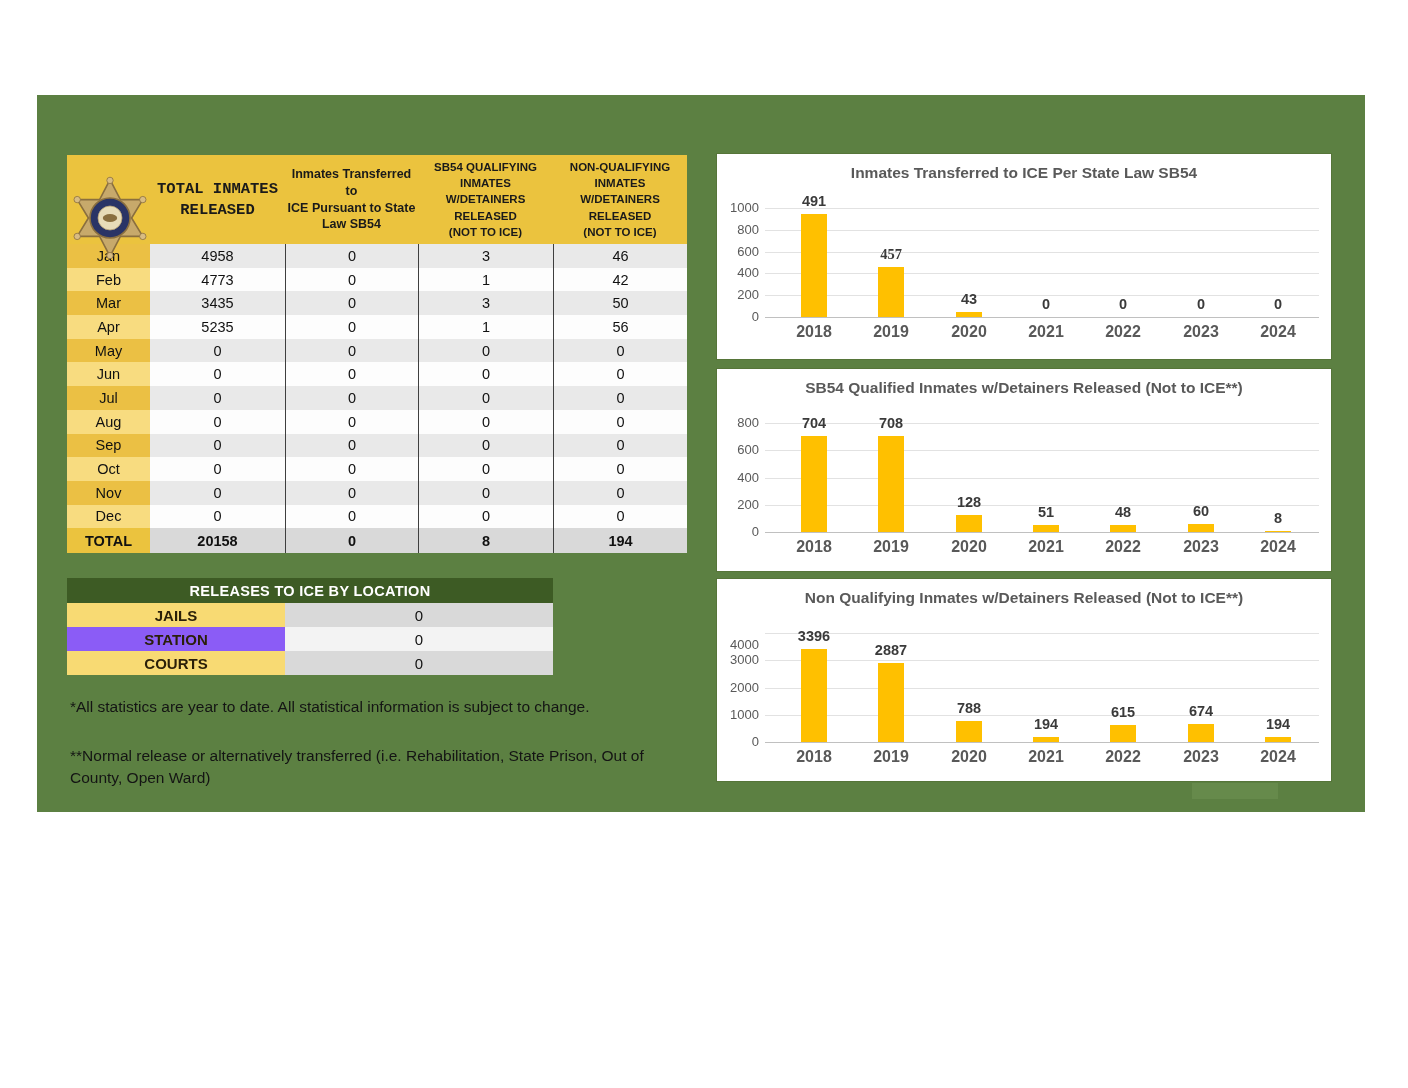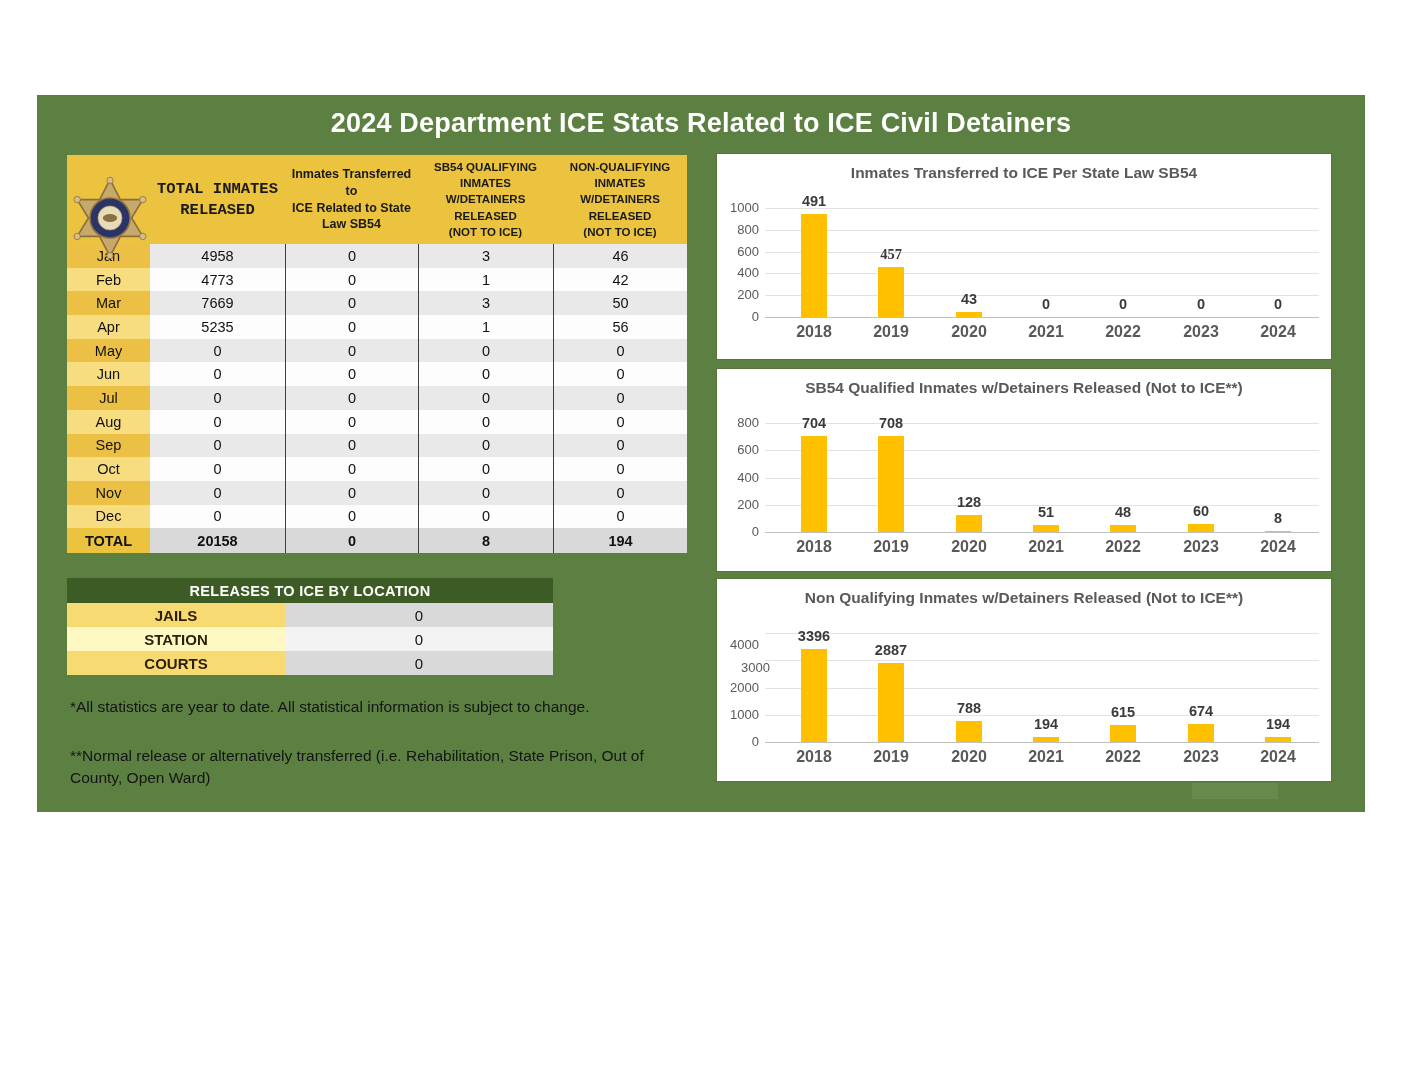--- a/index.html
+++ b/index.html
@@ -46,21 +46,21 @@
   .rel-header{
     height:25px;background:#3d5b24;color:#ffffff;font-weight:bold;font-size:14.5px;
     display:flex;align-items:center;justify-content:center;letter-spacing:.3px;
   }
   .rel-row{display:grid;grid-template-columns:218px 268px;height:24px;}
   .rel-label{
     display:flex;align-items:center;justify-content:center;
     font-weight:bold;font-size:15px;color:#2a1f08;
   }
   .rel-label.odd{background:#f8da73;}
-  .rel-label.even{background:#fef9c3;}
+  .rel-label.even{background:#8b5cf6;}
   .rel-value{
     display:flex;align-items:center;justify-content:center;font-size:15px;color:#111;
   }
   .rel-value.odd{background:#d9d9d9;}
   .rel-value.even{background:#f3f3f3;}
   
   .footnote{
     position:absolute;left:33px;width:600px;color:#141414;
     font-size:15.5px;line-height:1.45;
   }
@@ -96,21 +96,20 @@
   }
   
   .artifact-patch{position:absolute;left:1155px;top:688px;width:86px;height:16px;background:#668a4b;}
   .badge-wrap{position:absolute;left:3px;top:3px;width:80px;height:84px;}
 </style>
 </head>
 <body>
 
 <div class="board">
 
-  <div class="page-title">2024 Department ICE Stats Related to ICE Civil Detainers</div>
 
   <div class="main-table">
     <div class="mt-header">
       <div class="mt-hcell">
         <span class="badge-wrap">
           <svg viewBox="0 0 100 100" width="80" height="84">
             <polygon points="50,2 63,27 91,27 77,50 91,73 63,73 50,98 37,73 9,73 23,50 9,27 37,27" fill="#c7a96b" stroke="#8a6f3f" stroke-width="2" stroke-linejoin="round"></polygon>
             <circle cx="50" cy="3" r="4" fill="#d8bc83" stroke="#8a6f3f"></circle>
             <circle cx="91" cy="27" r="4" fill="#d8bc83" stroke="#8a6f3f"></circle>
             <circle cx="91" cy="73" r="4" fill="#d8bc83" stroke="#8a6f3f"></circle>
@@ -119,21 +118,21 @@
             <circle cx="9" cy="27" r="4" fill="#d8bc83" stroke="#8a6f3f"></circle>
             <circle cx="50" cy="50" r="25" fill="#2a3466" stroke="#8a6f3f" stroke-width="2"></circle>
             <circle cx="50" cy="50" r="15" fill="#e8dcb8" stroke="#b7a276"></circle>
             <ellipse cx="50" cy="50" rx="9" ry="5" fill="#8a6f3f"></ellipse>
           </svg>
         </span>
       </div>
       <div class="mt-hcell h1">TOTAL INMATES
 RELEASED</div>
       <div class="mt-hcell h2">Inmates Transferred to
-ICE Related to State
+ICE Pursuant to State
 Law SB54</div>
       <div class="mt-hcell h3">SB54 QUALIFYING
 INMATES
 W/DETAINERS
 RELEASED
 (NOT TO ICE)</div>
       <div class="mt-hcell h3">NON-QUALIFYING
 INMATES
 W/DETAINERS
 RELEASED
@@ -149,21 +148,21 @@
         </div>
         <div class="mt-row">
           <div class="mt-cell month-light">Feb</div>
           <div class="mt-cell val-white">4773</div>
           <div class="mt-cell val-white sep">0</div>
           <div class="mt-cell val-white sep">1</div>
           <div class="mt-cell val-white sep">42</div>
         </div>
         <div class="mt-row">
           <div class="mt-cell month-dark">Mar</div>
-          <div class="mt-cell val-gray">7669</div>
+          <div class="mt-cell val-gray">3435</div>
           <div class="mt-cell val-gray sep">0</div>
           <div class="mt-cell val-gray sep">3</div>
           <div class="mt-cell val-gray sep">50</div>
         </div>
         <div class="mt-row">
           <div class="mt-cell month-light">Apr</div>
           <div class="mt-cell val-white">5235</div>
           <div class="mt-cell val-white sep">0</div>
           <div class="mt-cell val-white sep">1</div>
           <div class="mt-cell val-white sep">56</div>
@@ -328,21 +327,21 @@
   <div class="chart c2">
     <div class="chart-title">Non Qualifying Inmates w/Detainers Released (Not to ICE**)</div>
     <div class="plot">
         <div class="gridline zero" style="top: 163px;"></div>
         <div class="ytick" style="top: 155px;">0</div>
         <div class="gridline" style="top: 136px;"></div>
         <div class="ytick" style="top: 128px;">1000</div>
         <div class="gridline" style="top: 109px;"></div>
         <div class="ytick" style="top: 101px;">2000</div>
         <div class="gridline" style="top: 81px;"></div>
-        <div class="ytick" style="top: 81px; padding-left: 11px;">3000</div>
+        <div class="ytick" style="top: 73px;">3000</div>
         <div class="gridline" style="top: 54px;"></div>
         <div class="ytick" style="top: 58px;">4000</div>
         <div class="bar" style="left: 84px; top: 70px; height: 93px; background: rgb(255, 192, 0);"></div>
         <div class="bar-label" style="left: 62px; top: 49px;">3396</div>
         <div class="xlabel" style="left: 58px; top: 169px;">2018</div>
         <div class="bar" style="left: 161px; top: 84px; height: 79px; background: rgb(255, 192, 0);"></div>
         <div class="bar-label" style="left: 139px; top: 63px; text-align: center;">2887</div>
         <div class="xlabel" style="left: 135px; top: 169px;">2019</div>
         <div class="bar" style="left: 239px; top: 142px; height: 21px; background: rgb(255, 192, 0);"></div>
         <div class="bar-label" style="left: 217px; top: 121px;">788</div>

